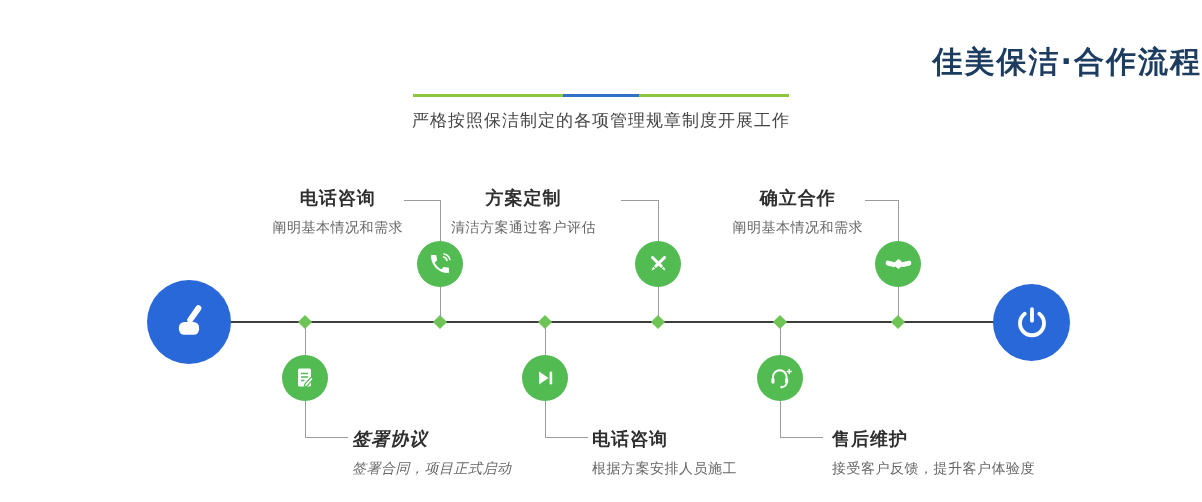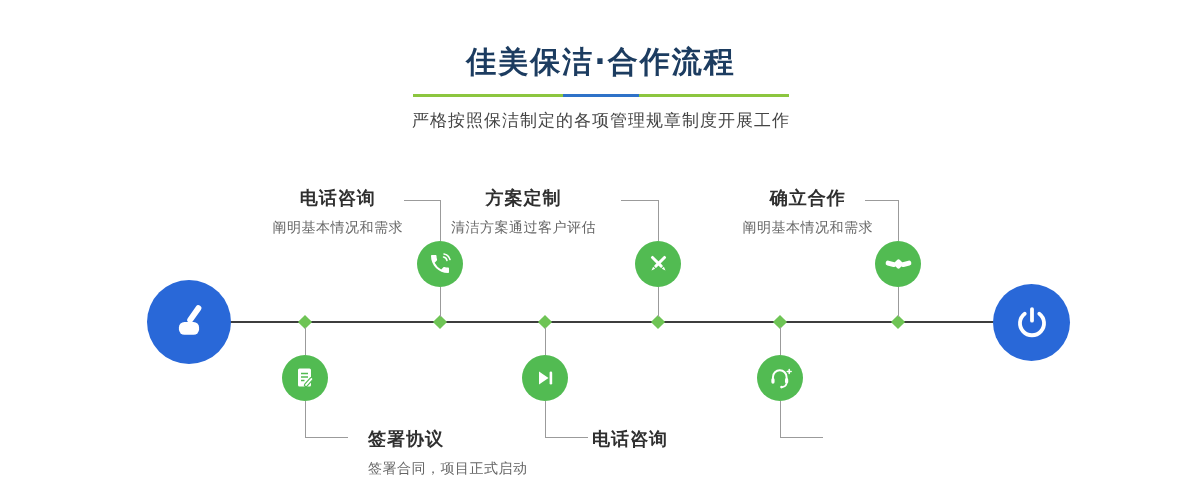--- a/index.html
+++ b/index.html
@@ -14,21 +14,21 @@
     background: #ffffff;
     overflow: hidden;
     margin: 0 auto;
   }
 
   
   .page-title {
     position: absolute;
     top: 42px; left: 0;
     width: 100%;
-    text-align: center;
+    text-align: right;
     font-size: 30px;
     font-weight: bold;
     color: #1c3c60;
     letter-spacing: 2px;
   }
   .title-divider {
     position: absolute;
     top: 94px; left: 413px;
     width: 376px; height: 3px;
     background: linear-gradient(to right,
@@ -125,23 +125,23 @@
   }
   .step-label .step-desc {
     font-size: 14px;
     color: #666666;
     margin-top: 9px;
     letter-spacing: 0.5px;
   }
   .step-label.top { text-align: center; top: 186px; }
   .step-label.top.s1 { right: 799px; }
   .step-label.top.s2 { right: 606px; }
-  .step-label.top.s3 { right: 329px; }
+  .step-label.top.s3 { right: 339px; }
   .step-label.bottom { text-align: left; top: 427px; }
-  .step-label.bottom.s1 { left: 368px; }
+  .step-label.bottom.s1 { left: 352px; font-style: italic; }
   .step-label.bottom.s2 { left: 592px; }
   .step-label.bottom.s3 { left: 832px; }
 
   svg { display: block; }
 </style>
 </head>
 <body>
 
 <div class="canvas">
 
@@ -258,15 +258,20 @@
     <div class="step-title">确立合作</div>
     <div class="step-desc">阐明基本情况和需求</div>
   </div>
 
   <div class="step-label bottom s1">
     <div class="step-title">签署协议</div>
     <div class="step-desc">签署合同，项目正式启动</div>
   </div>
   <div class="step-label bottom s2">
     <div class="step-title">电话咨询</div>
+    <div class="step-desc">根据方案安排人员施工</div>
+  </div>
+  <div class="step-label bottom s3">
+    <div class="step-title">售后维护</div>
+    <div class="step-desc">接受客户反馈，提升客户体验度</div>
   </div>
 
 </div>
 
 </body></html>

